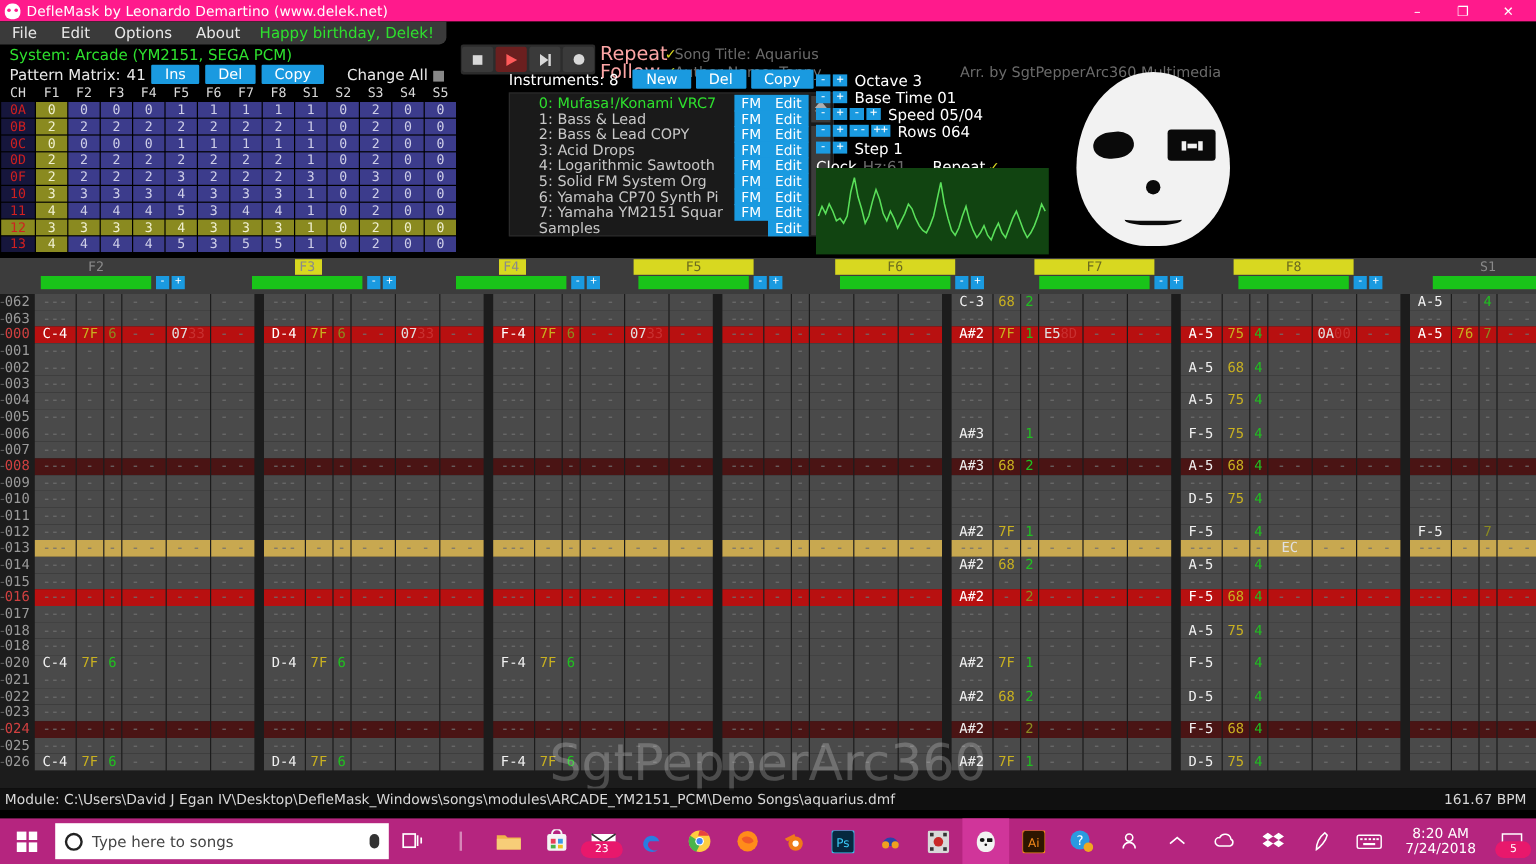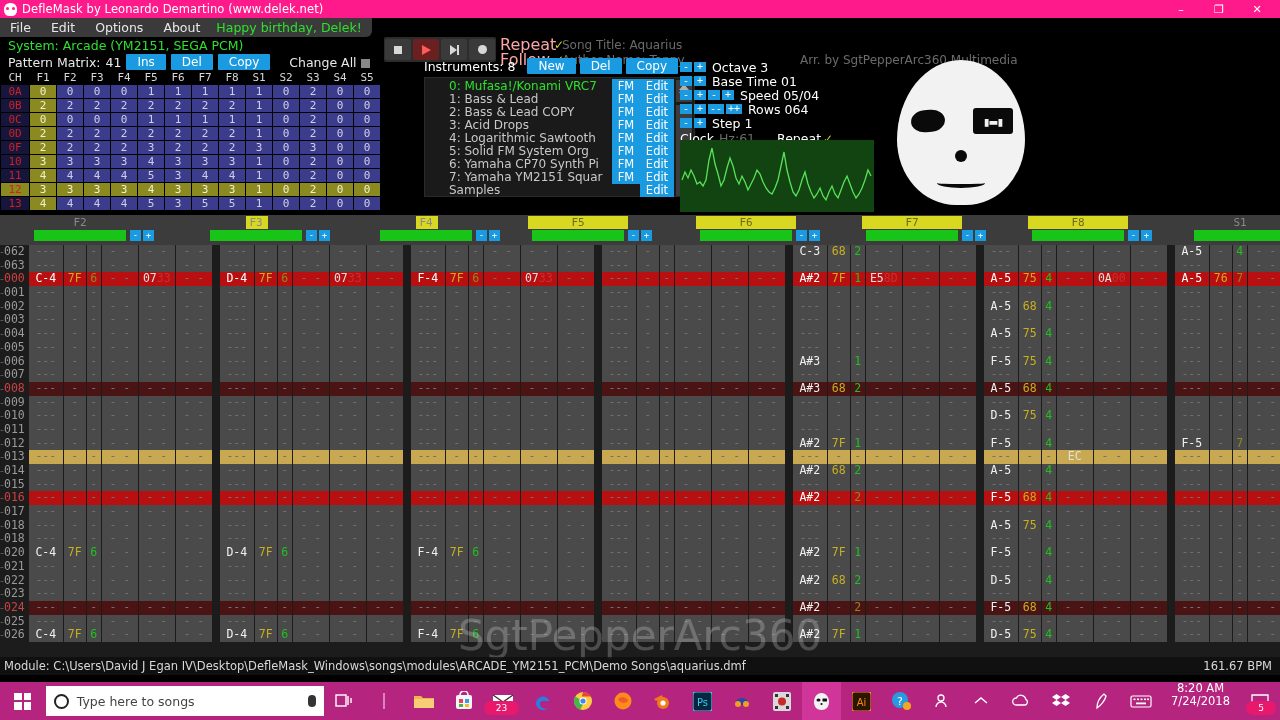--- a/index.html
+++ b/index.html
@@ -135,21 +135,21 @@
   #taskbar{position:absolute;left:0;top:682px;width:1280px;height:38px;background:#b5257f;display:flex;align-items:center;}
   #startbtn{width:46px;height:38px;display:flex;align-items:center;justify-content:center;}
   .winlogo{width:17px;height:17px;display:grid;grid-template-columns:1fr 1fr;grid-template-rows:1fr 1fr;gap:2px;}
   .winlogo i{background:#fff;display:block;}
   #searchbox{width:280px;height:30px;background:#fff;display:flex;align-items:center;padding:0 8px;}
   #searchbox .ring{width:15px;height:15px;border:2px solid #222;border-radius:50%;margin-right:8px;flex:none;}
   #searchtxt{color:#444;font-size:12.5px;flex:1;}
   #searchbox .mic{width:8px;height:12px;background:#333;border-radius:4px;position:relative;}
   .tbicon{width:40px;height:38px;display:flex;align-items:center;justify-content:center;position:relative;}
   .tbicon.active{background:#d0359a;}
-  #tbright{margin-left:auto;display:flex;height:38px;}
+  #tbright{margin-left:auto;display:flex;align-items:center;height:38px;}
   #clock{color:#fff;font-size:11.5px;text-align:center;line-height:13px;padding:0 10px;}
   .badge{position:absolute;right:4px;bottom:5px;min-width:14px;height:14px;border-radius:7px;background:#e8186c;color:#fff;font-size:9px;line-height:14px;text-align:center;padding:0 12px;}
 </style>
 </head>
 <body>
 
 <div id="titlebar">
   <span class="skull">
     <span class="face"></span>
       <span class="e1"></span>

